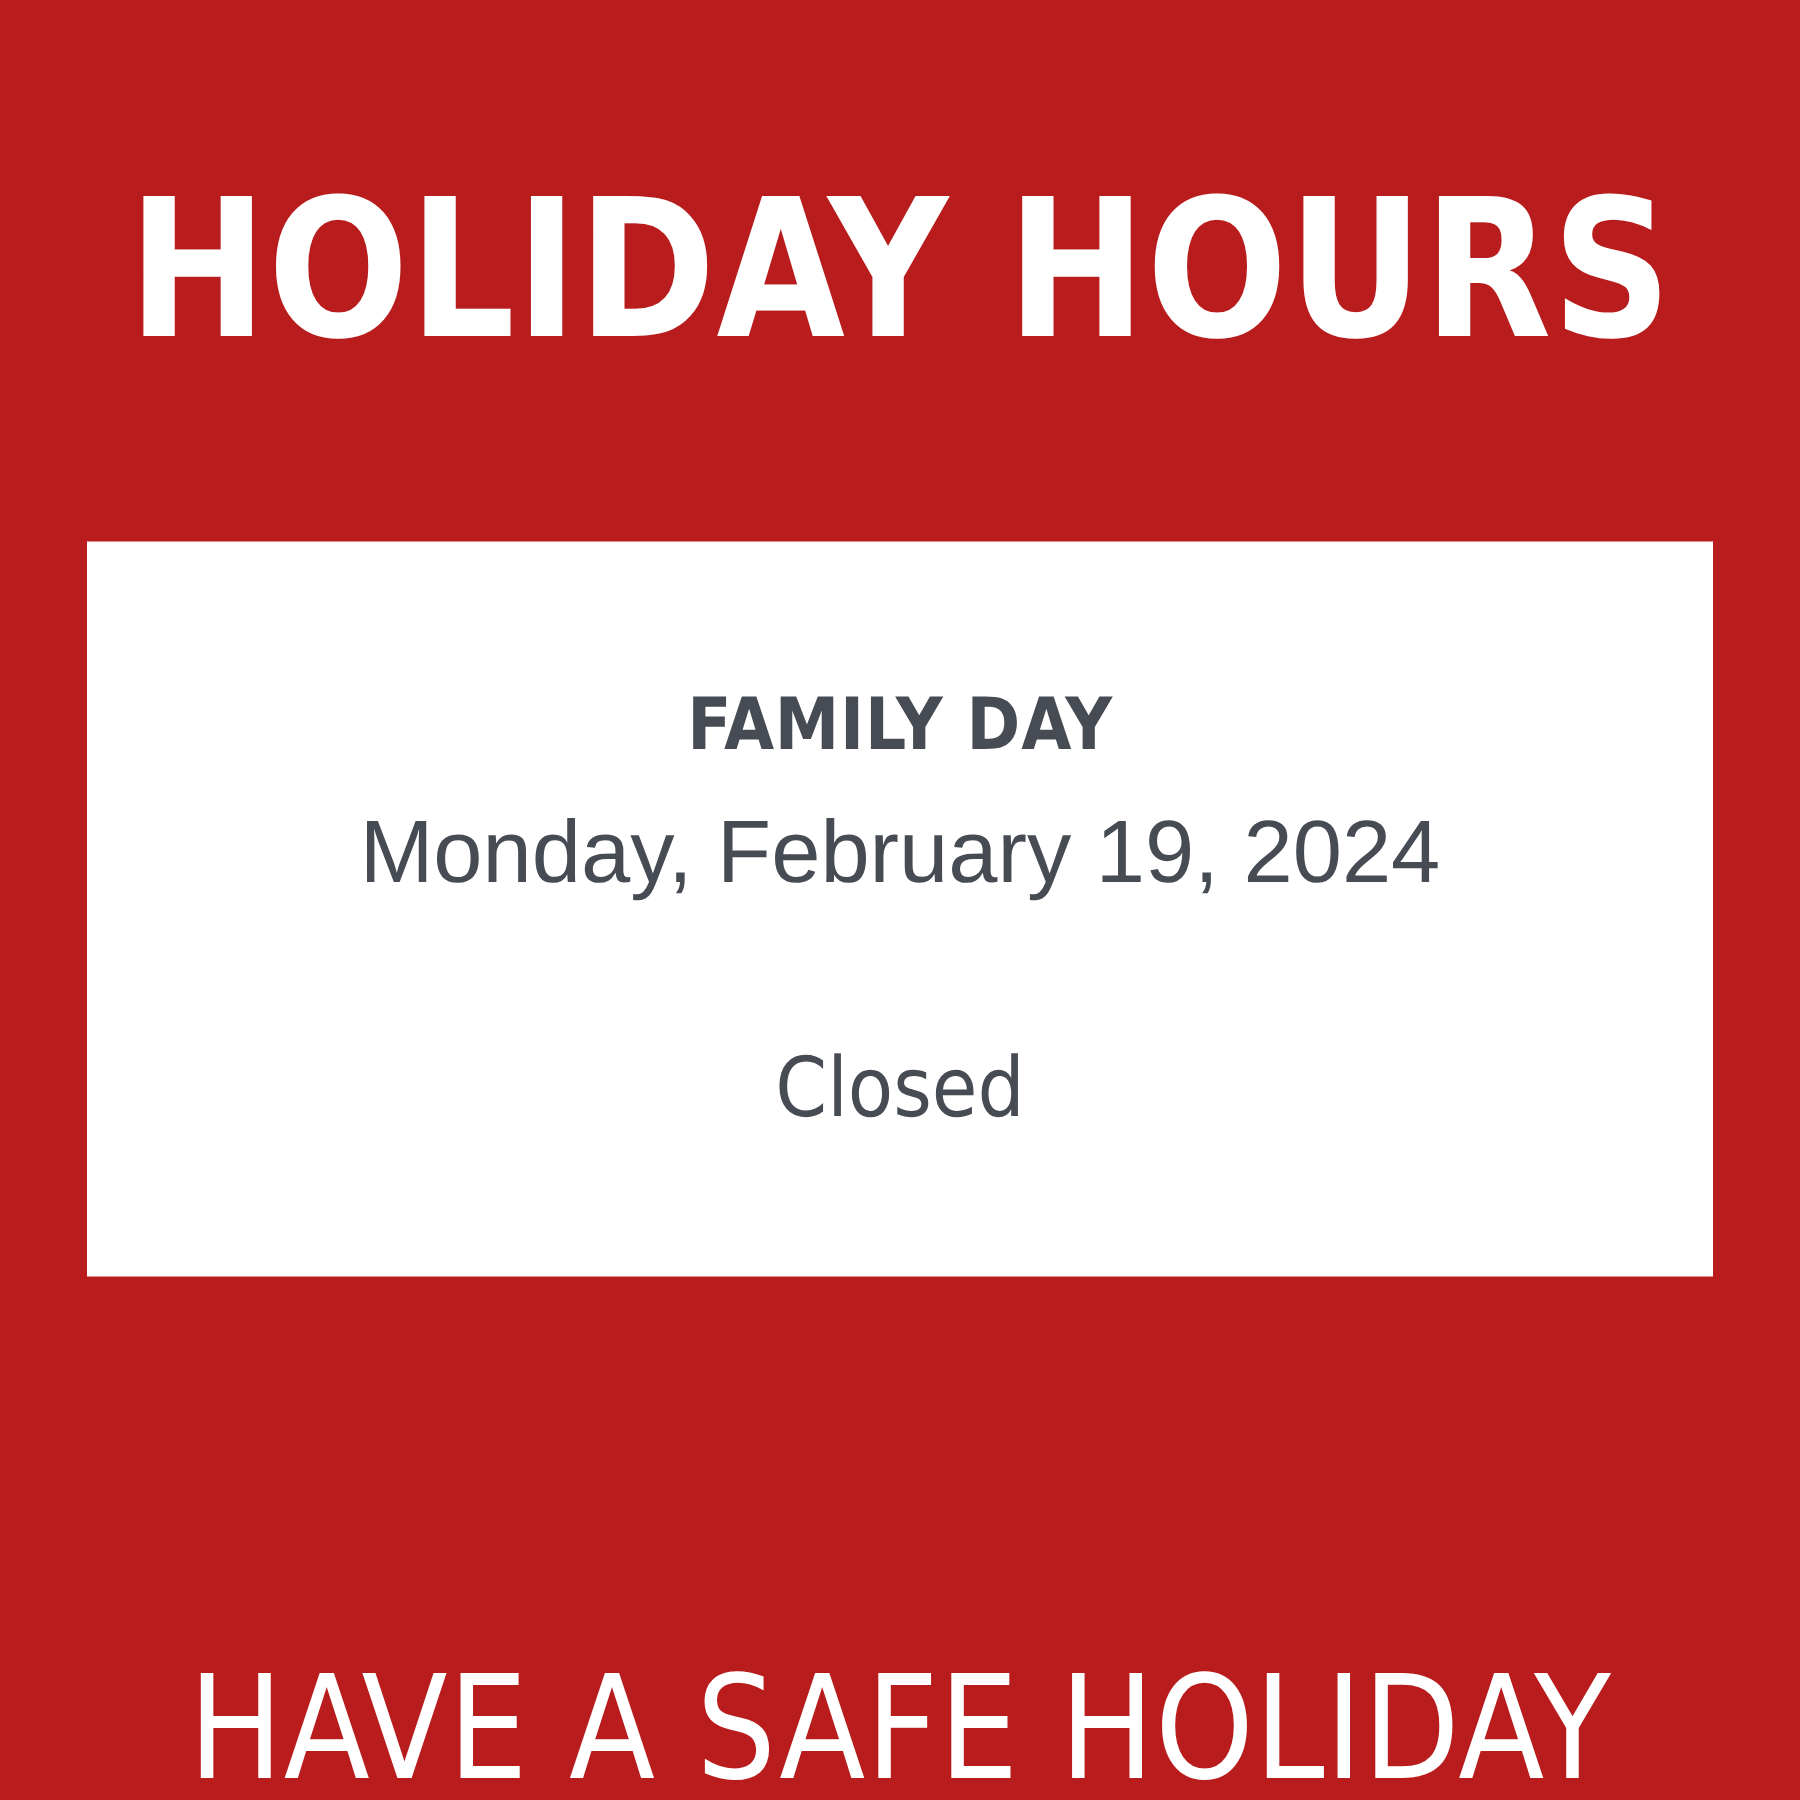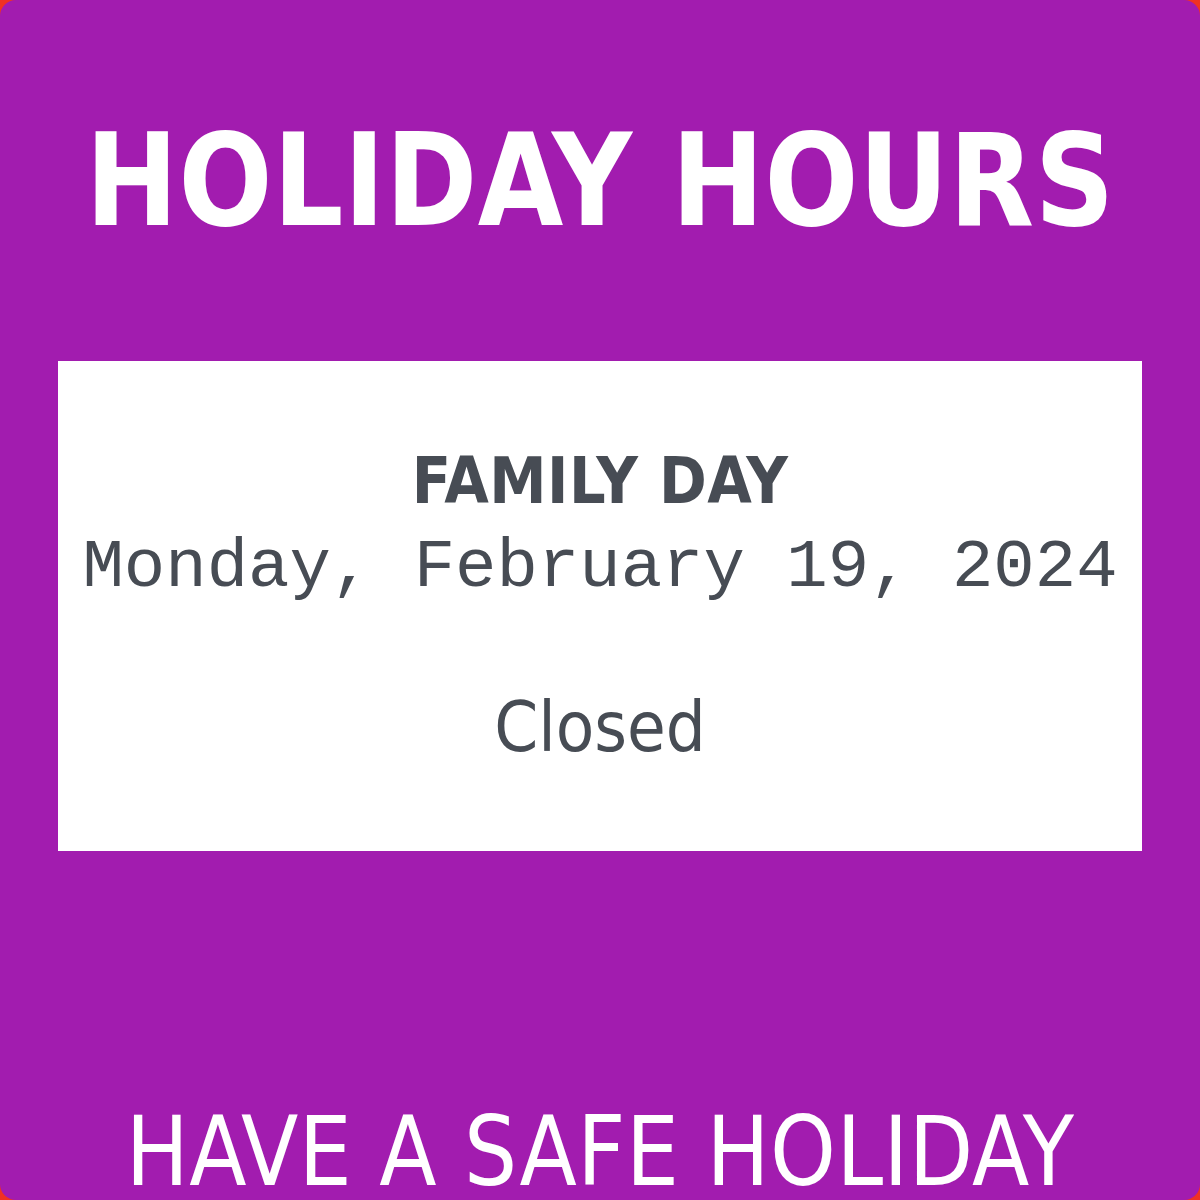--- a/index.html
+++ b/index.html
@@ -72,42 +72,42 @@
     width: 100%;
     text-align: center;
     display: flex;
     flex-direction: column;
     align-items: center;
   }
 
   .event-name {
     font-family: "DejaVu Sans Condensed", "Liberation Sans Narrow", "Liberation Sans", sans-serif;
     font-weight: 700;
-    font-size: 64px;
+    font-size: 48px;
     line-height: 1.12;
     color: #474c54;
     letter-spacing: 0.5px;
     white-space: nowrap;
     margin: 0 0 8px 0;
   }
 
   .event-date {
-    font-family: Liberation Mono, monospace;
+    font-family: Liberation Sans, sans-serif;
     font-weight: 400;
-    font-size: 69px;
+    font-size: 59px;
     line-height: 1.12;
     color: #474c54;
     white-space: nowrap;
-    margin: 4px;
+    margin: 16px;
   }
 
   .event-status {
     font-family: "DejaVu Sans Condensed", "Liberation Sans Narrow", "Liberation Sans", sans-serif;
     font-weight: 400;
-    font-size: 70px;
+    font-size: 55px;
     line-height: 1.1;
     color: #474c54;
     white-space: nowrap;
     margin: 78px 0 0 0;
   }
 
   
   .footer-band {
     position: absolute;
     left: 0;
@@ -129,21 +129,21 @@
     white-space: nowrap;
     margin: 0;
     padding-top: 72px;
     transform: scaleX(0.97);
     transform-origin: center top;
   }
 </style>
 </head>
 <body>
 
-<div id="notice-root" style="background: #a21caf; border-radius: 16px;">
+<div id="notice-root" style="background: #b91c1c;">
 
   <div class="header-band">
     <h1 class="headline" style="color: rgb(255, 255, 255);">HOLIDAY HOURS</h1>
   </div>
 
   <div class="card" style="background: rgb(255, 255, 255);">
     <div class="card-inner">
       <div class="event-name" style="color: rgb(71, 76, 84);">FAMILY DAY</div>
       <div class="event-date" style="color: rgb(71, 76, 84);">Monday, February 19, 2024</div>
       <div class="event-status" style="color: rgb(71, 76, 84);">Closed</div>

